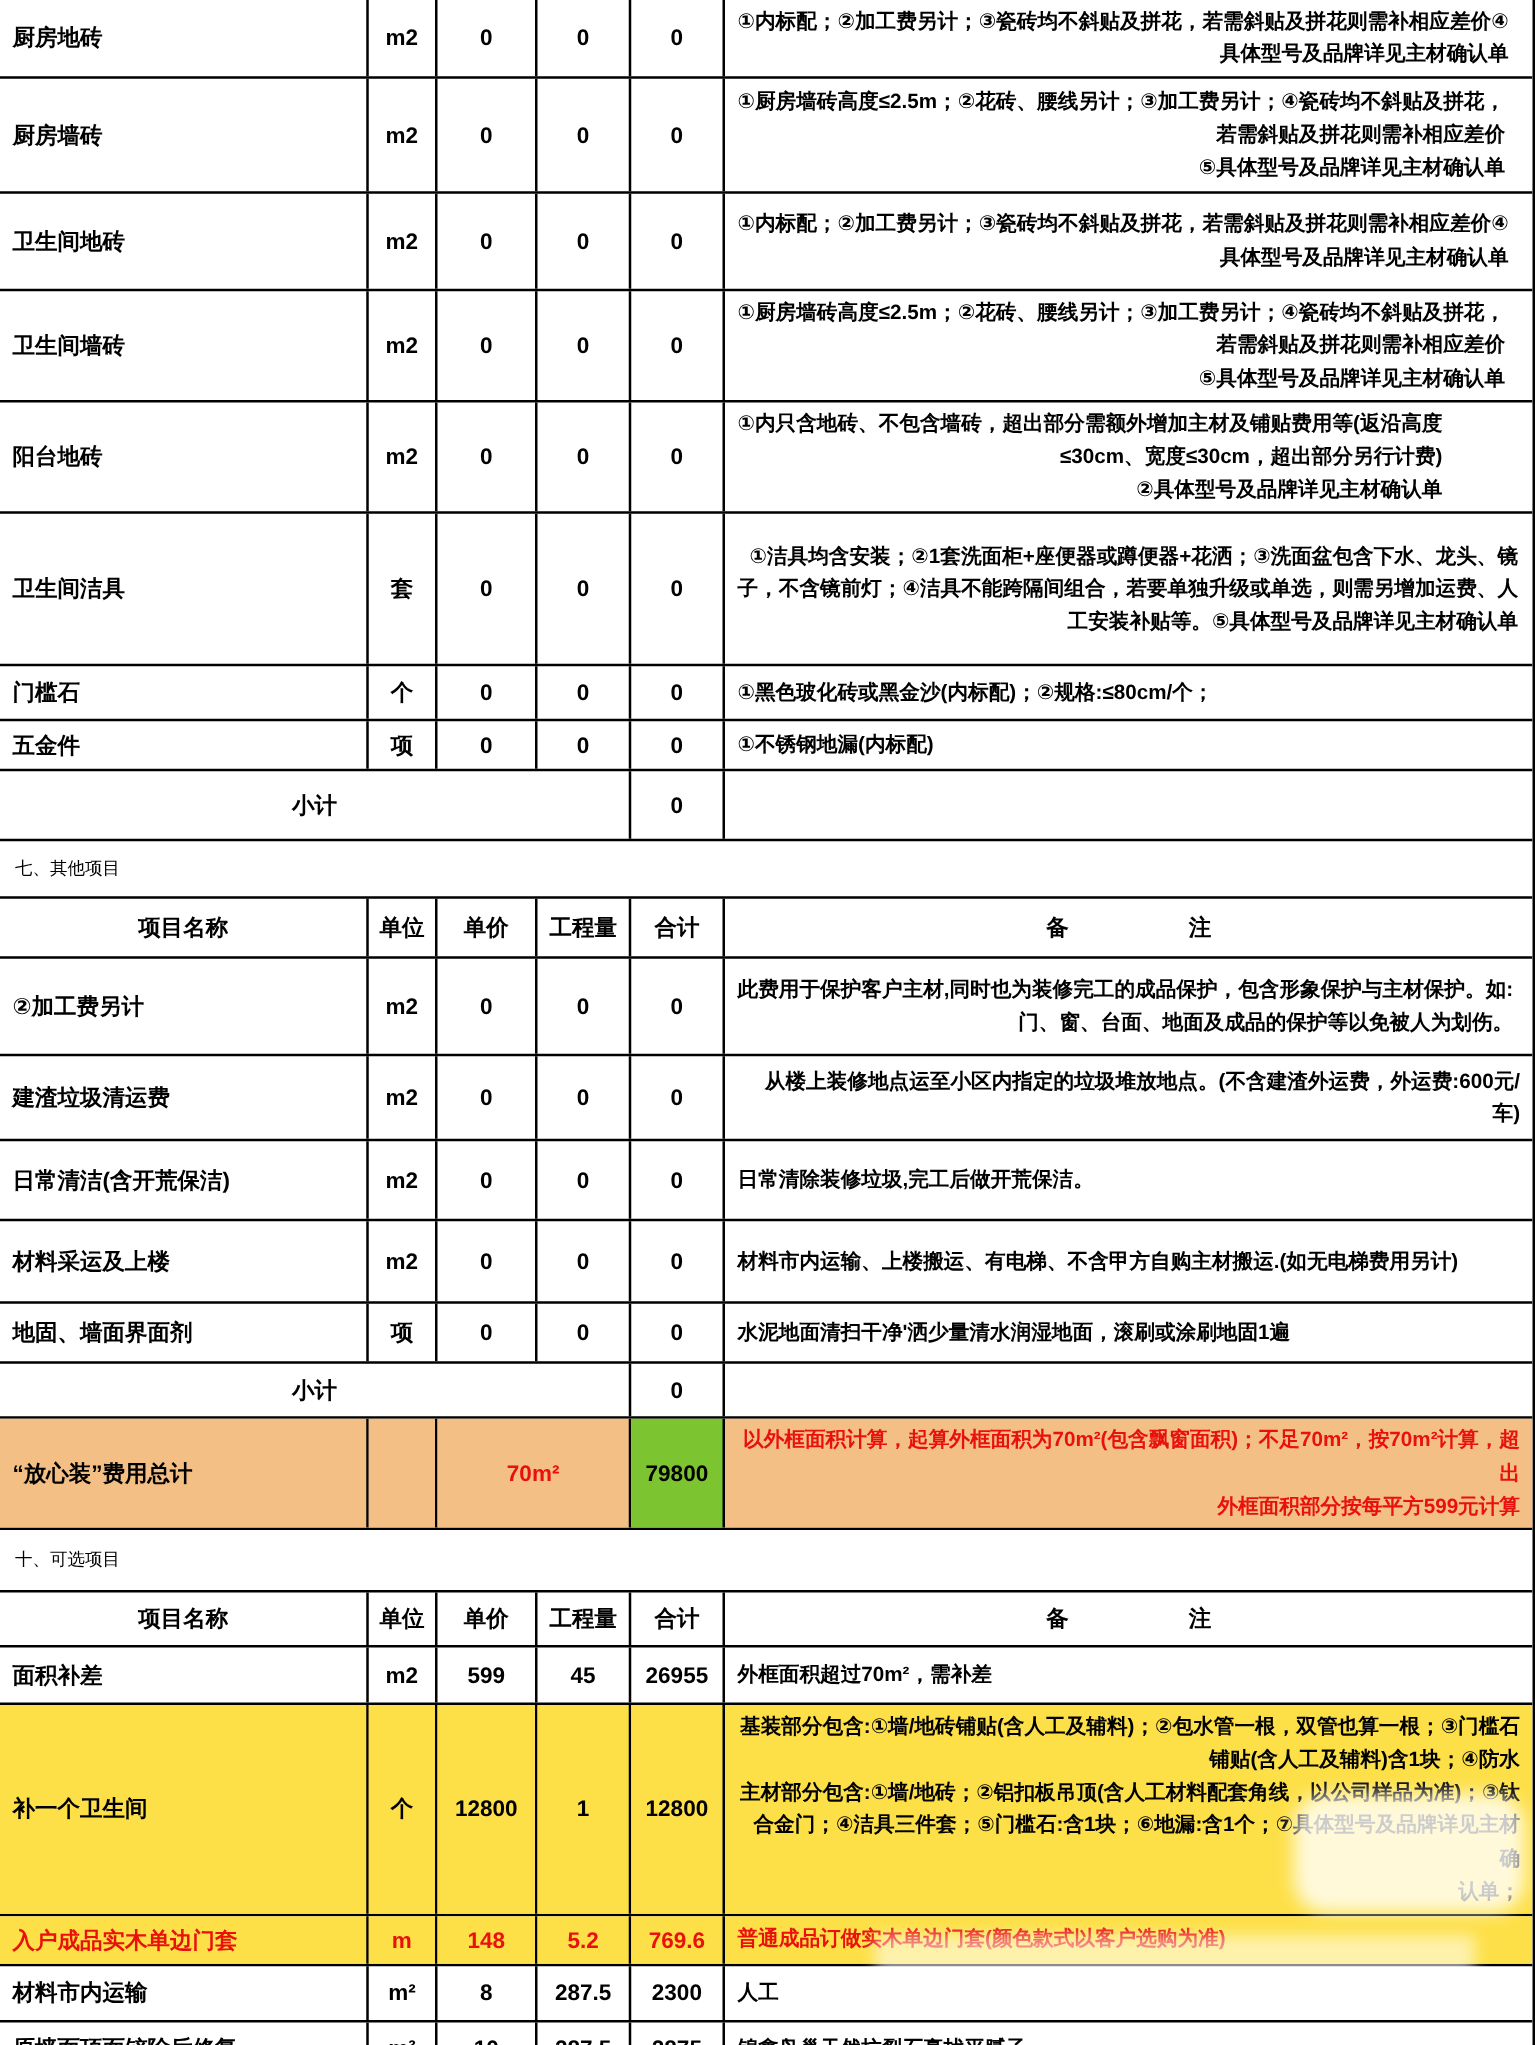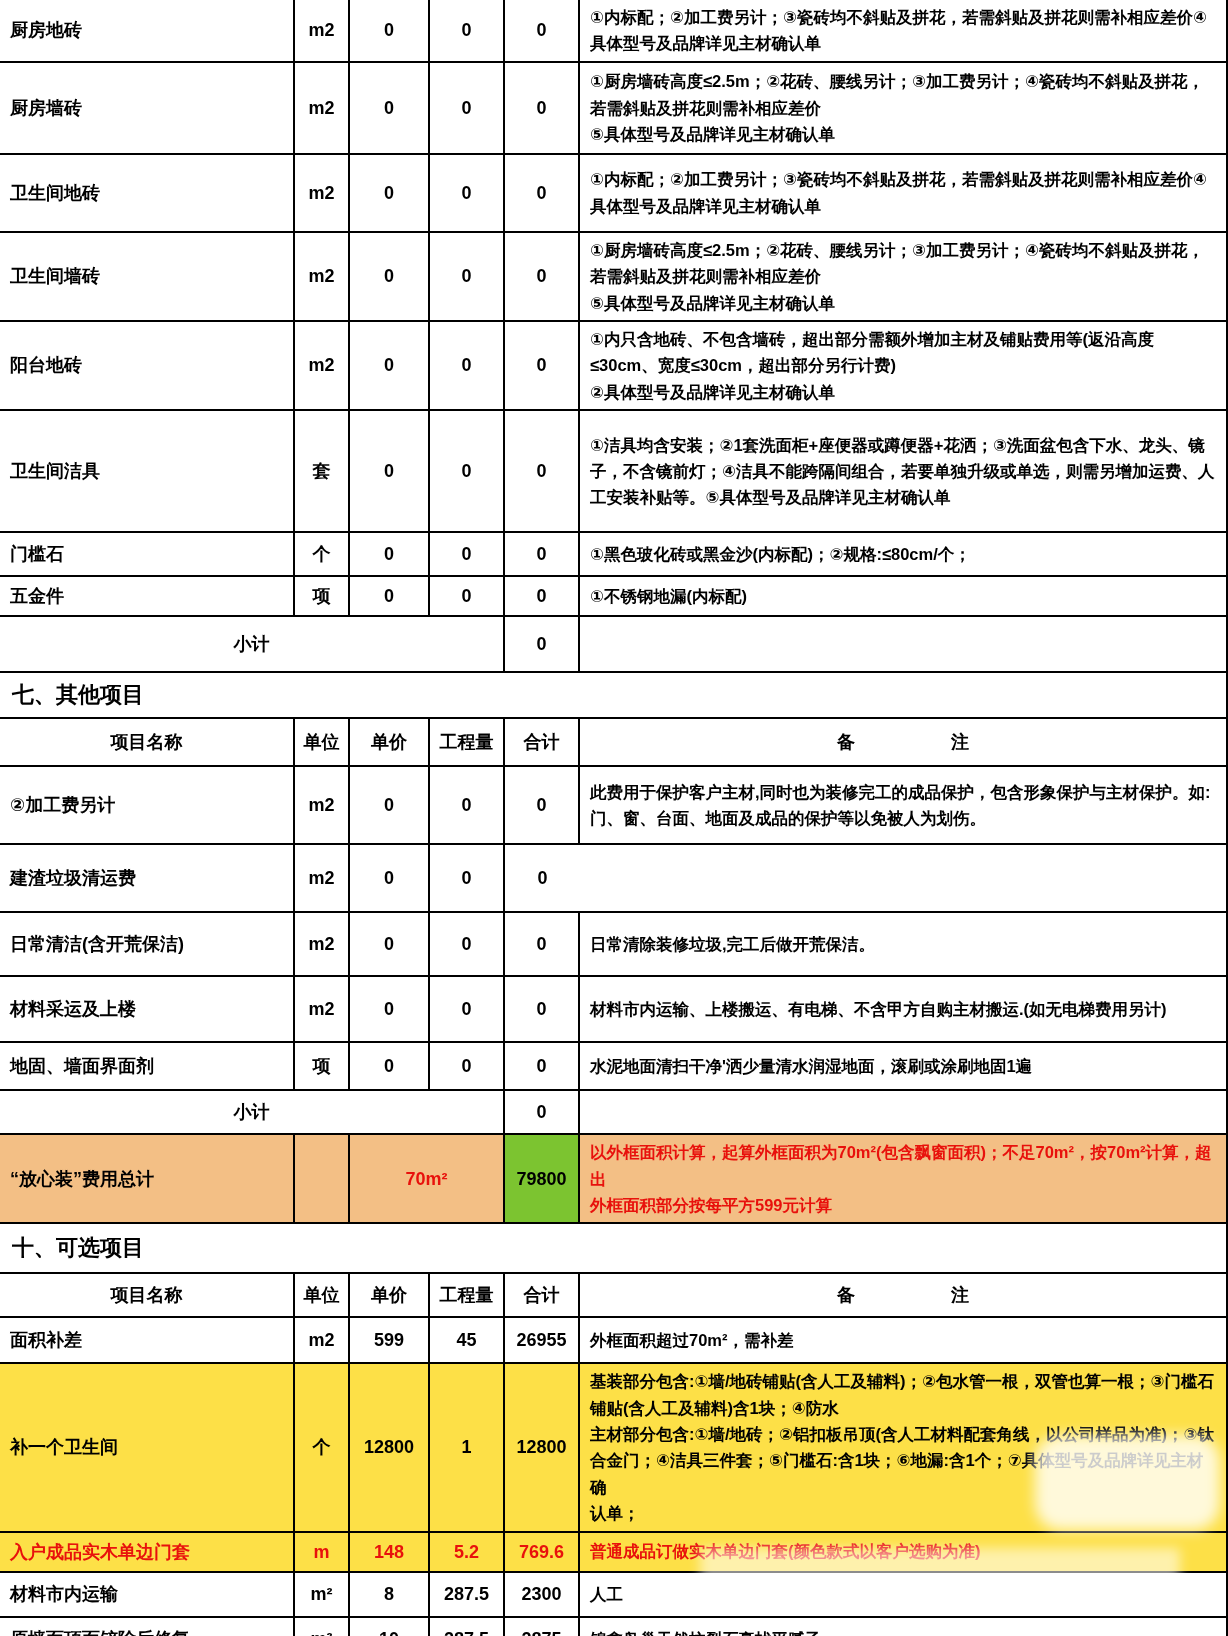--- a/index.html
+++ b/index.html
@@ -1,40 +1,41 @@
 <!DOCTYPE html>
 <html><head>
 <meta charset="utf-8">
 <style>
   * { box-sizing: border-box; margin: 0; padding: 0; }
   body { font-family: "Liberation Sans", "DejaVu Sans", sans-serif; background:#fff; }
   .sheet {
     position: relative; width: 1228px; height: 1636px; margin: 0 auto;
     background: #fff; overflow: hidden; border-right: 2px solid #000;
     color:#000;
+    text-align:right;
   }
   .trow { display: flex; align-items: stretch; border-bottom: 2px solid #000; width: 100%; }
   .c { border-right: 2px solid #000; display: flex; align-items: center; padding: 3px 6px;
        font-size: 18px; font-weight: 700; line-height: 1.45; }
   .c:last-child { border-right: none; }
   .w-name  { width: 295px; padding-left: 10px; }
   .w-unit  { width: 55px;  justify-content: center; padding: 2px; }
   .w-price { width: 80px;  justify-content: center; padding: 2px; }
   .w-qty   { width: 75px;  justify-content: center; padding: 2px; }
   .w-total { width: 75px;  justify-content: center; padding: 2px; }
   .w-span-label { width: 505px; justify-content: center; }
   .w-span-mid   { width: 155px; justify-content: center; }
   .remark { flex: 1; font-size: 16.5px; font-weight: 700; line-height: 1.6;
             white-space: pre-line; padding: 4px 10px; }
   .head .c { justify-content: center; font-size: 18px; }
   .head .w-name { padding-left: 6px; }
   .remark-head { display: flex; align-items: center; justify-content: center; gap: 96px;
                  white-space: normal; font-size: 18px; }
   .section-row { display: flex; align-items: center; border-bottom: 2px solid #000;
-                 padding-left: 12px; font-size: 22px; font-weight: 700; }
+                 padding-left: 12px; font-size: 14px; font-weight: 400; }
   .bg-orange { background: #F3BF85; }
   .bg-green  { background: #7CC430; }
   .bg-yellow { background: #fde047; }
   .text-red  { color: #E8110C; }
   .watermark-blob { position: absolute; background: rgba(255,255,255,0.8);
                     border-radius: 26px; filter: blur(7px); pointer-events: none; }
   .watermark-strip { position: absolute; background: rgba(255,255,255,0.55);
                      filter: blur(6px); pointer-events: none; }
 </style>
 </head>
@@ -153,20 +154,21 @@
     <div class="c remark">此费用于保护客户主材,同时也为装修完工的成品保护，包含形象保护与主材保护。如:
 门、窗、台面、地面及成品的保护等以免被人为划伤。</div>
   </div>
 
   <div class="trow" style="min-height:68px">
     <div class="c w-name">建渣垃圾清运费</div>
     <div class="c w-unit">m2</div>
     <div class="c w-price">0</div>
     <div class="c w-qty">0</div>
     <div class="c w-total">0</div>
+    <div class="c remark">从楼上装修地点运至小区内指定的垃圾堆放地点。(不含建渣外运费，外运费:600元/车)</div>
   </div>
 
   <div class="trow" style="min-height:64px">
     <div class="c w-name">日常清洁(含开荒保洁)</div>
     <div class="c w-unit">m2</div>
     <div class="c w-price">0</div>
     <div class="c w-qty">0</div>
     <div class="c w-total">0</div>
     <div class="c remark">日常清除装修垃圾,完工后做开荒保洁。</div>
   </div>

